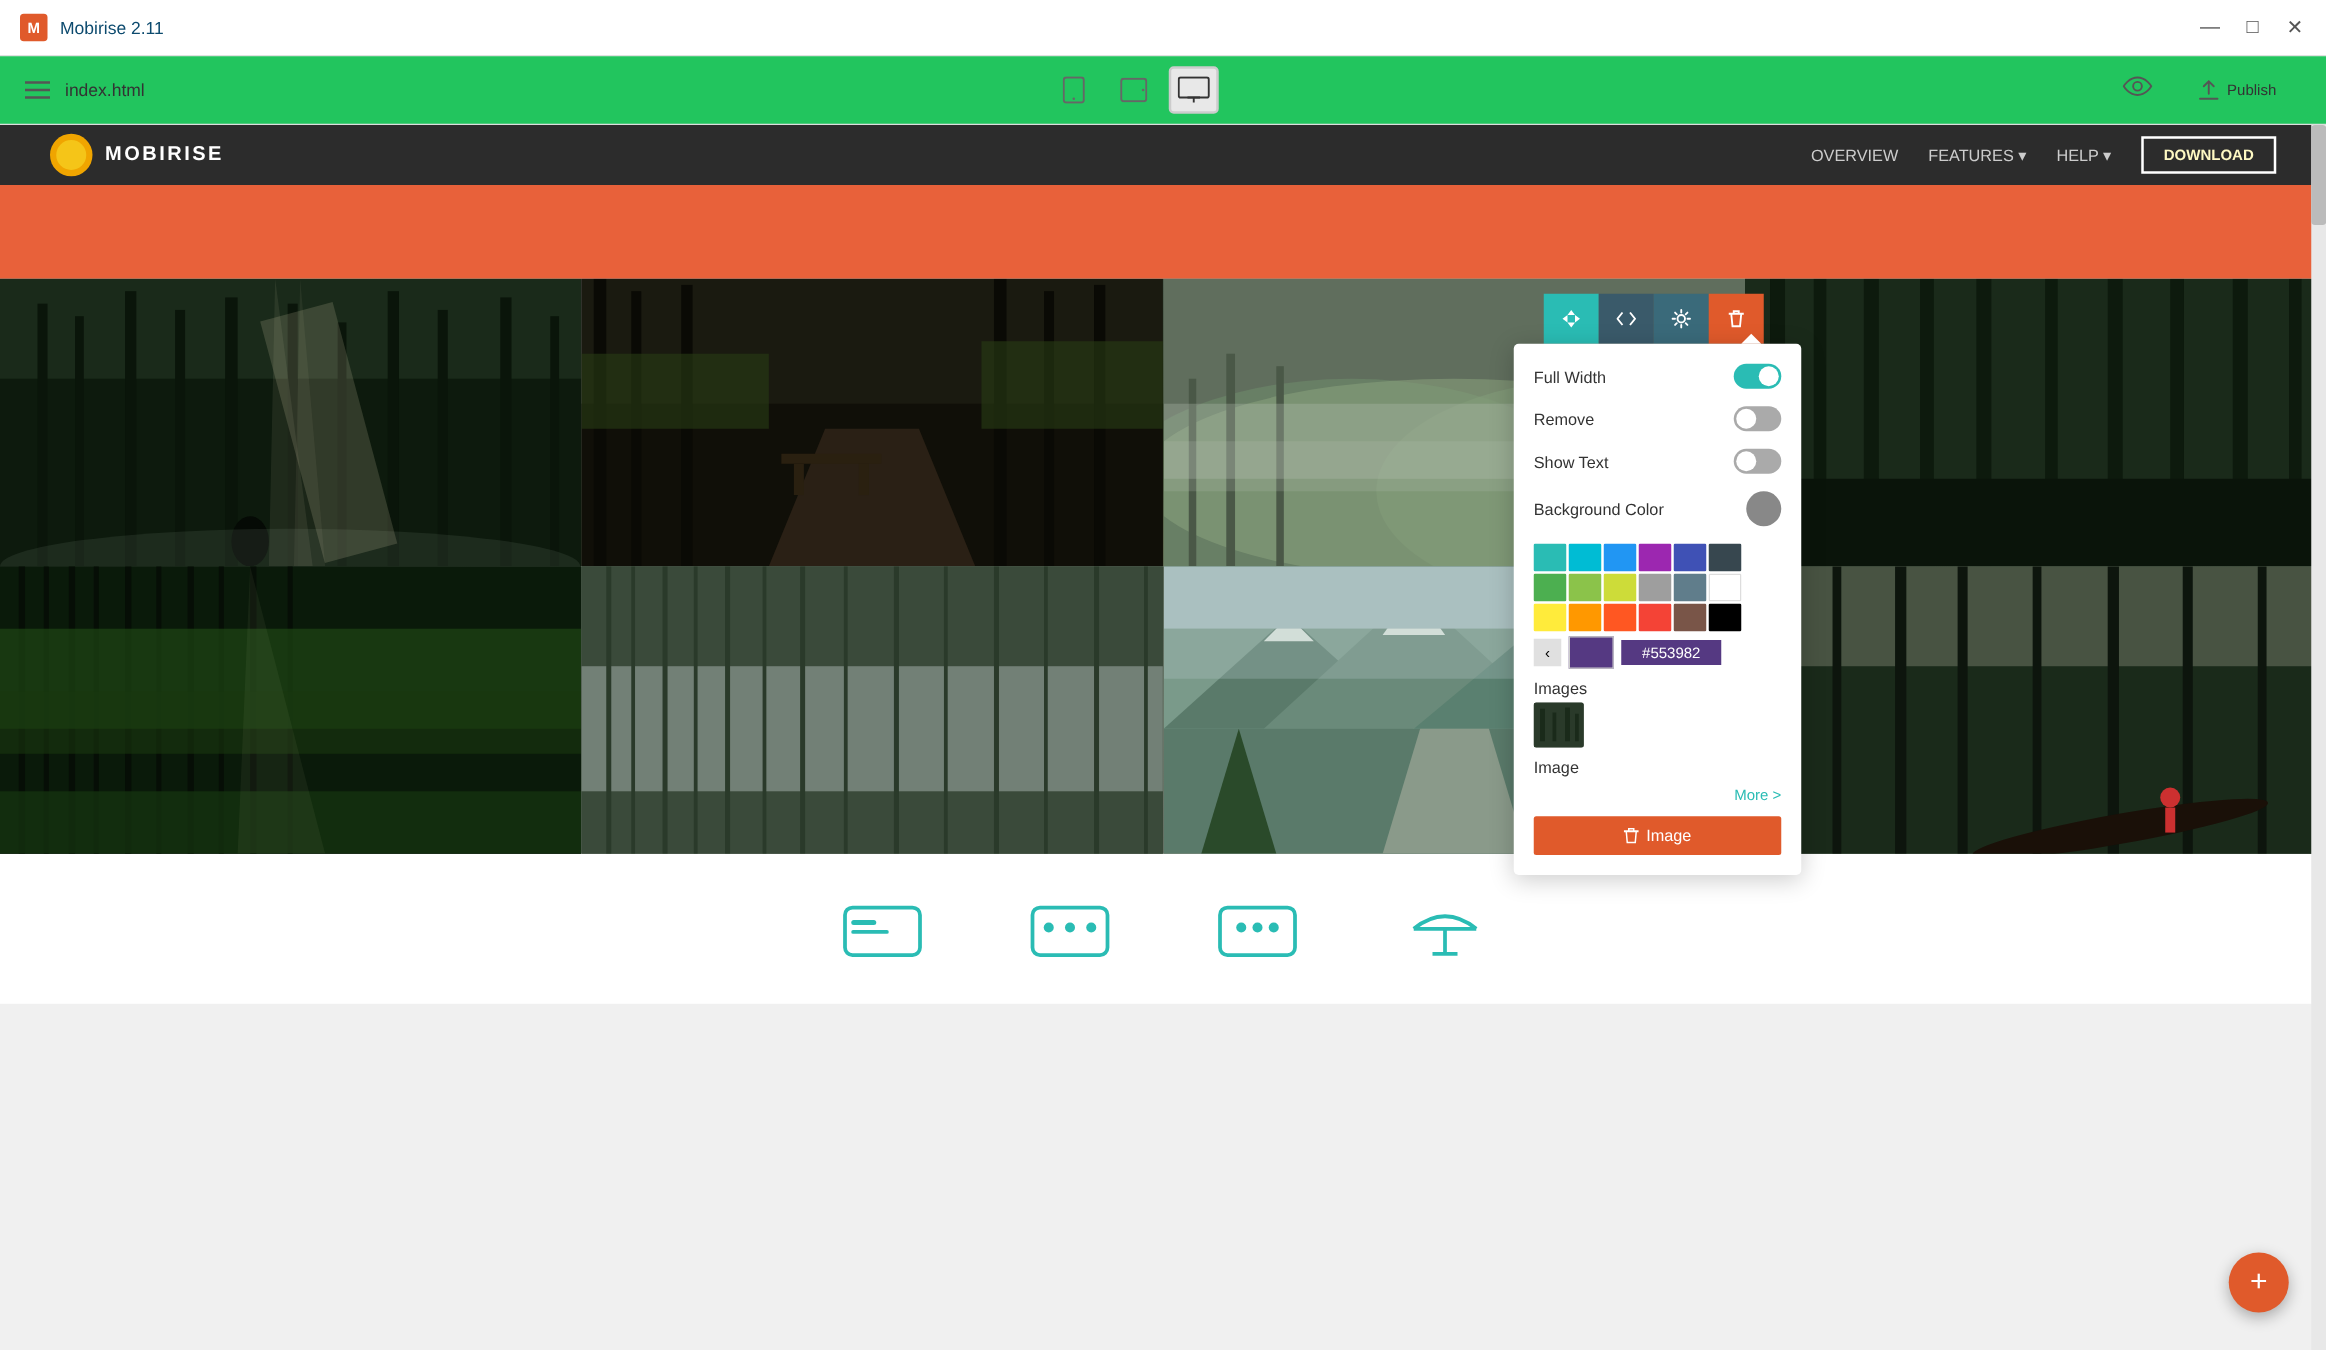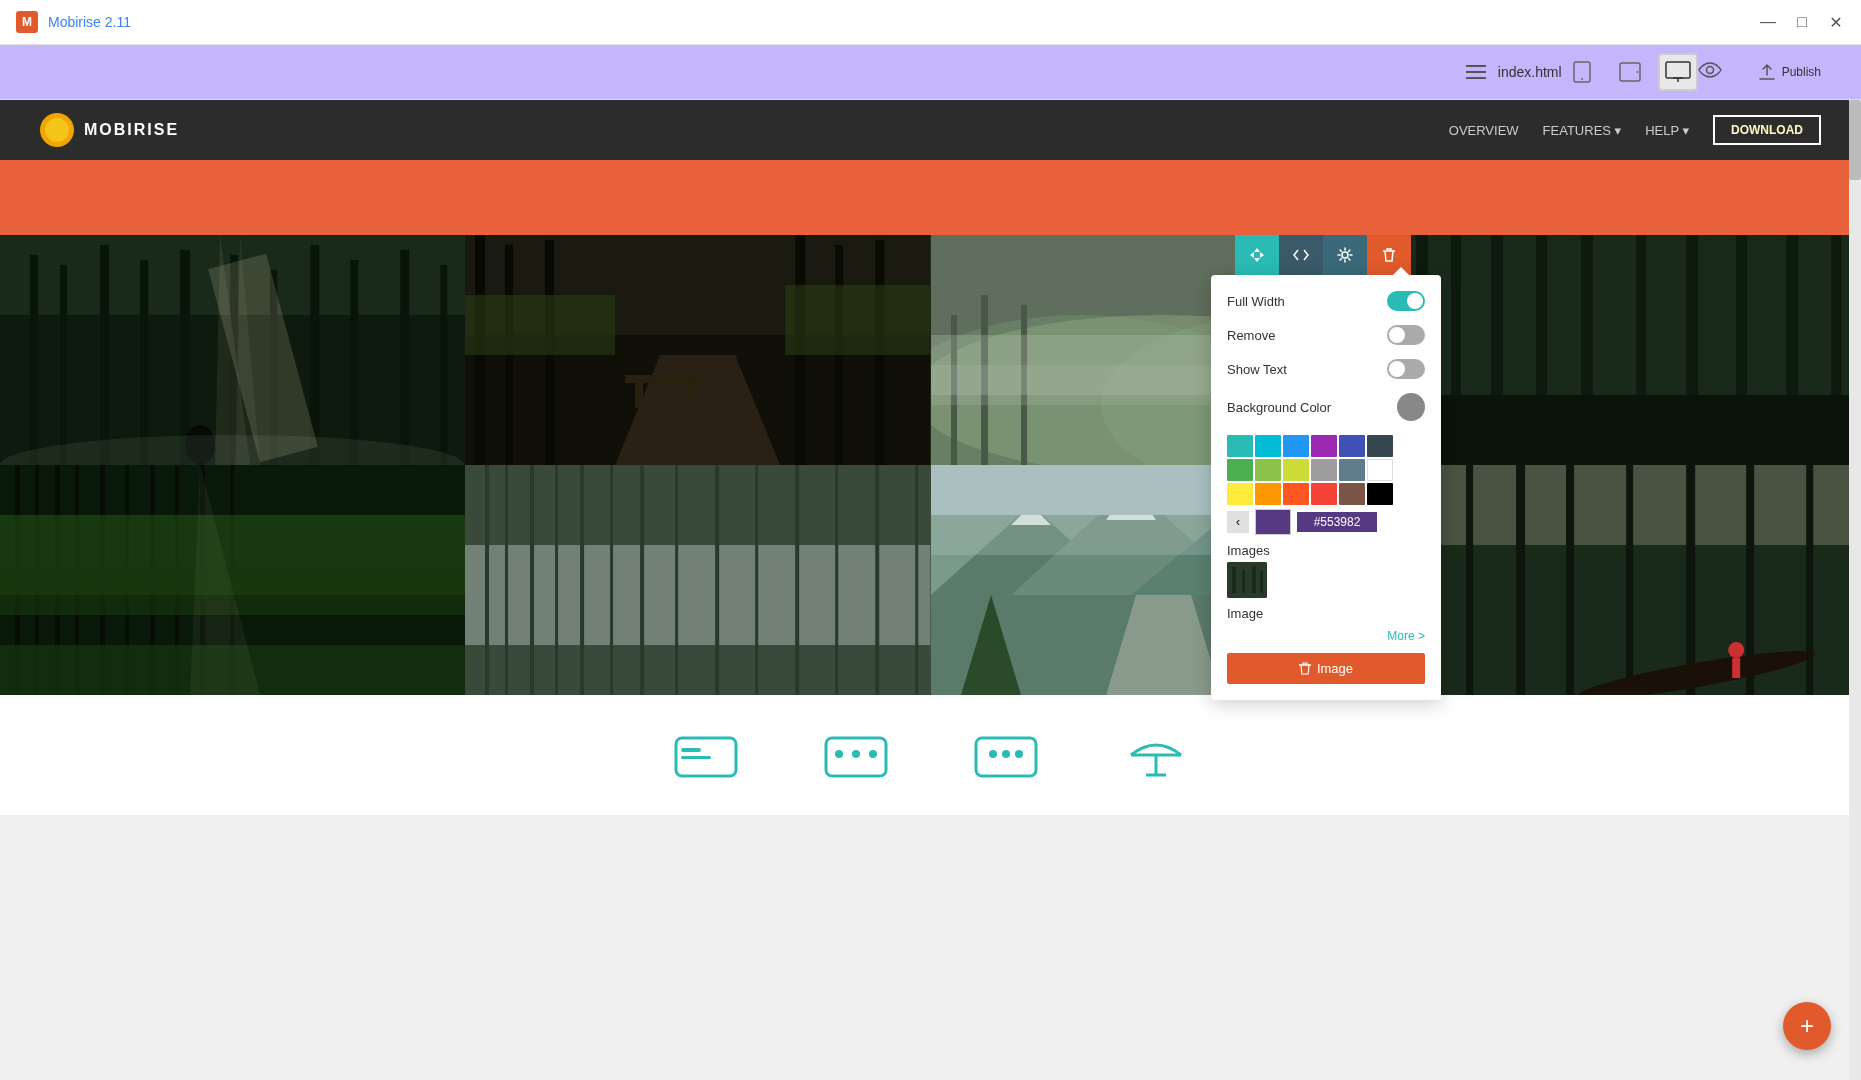--- a/index.html
+++ b/index.html
@@ -11,31 +11,31 @@
       background: #fff;
       display: flex;
       align-items: center;
       justify-content: space-between;
       padding: 0 16px;
       border-bottom: 1px solid #e0e0e0;
       user-select: none;
     }
     .title-bar-left { display: flex; align-items: center; gap: 10px; }
     .title-bar-logo { width: 22px; height: 22px; background: #e05a2b; border-radius: 3px; display: flex; align-items: center; justify-content: center; color: #fff; font-size: 12px; font-weight: bold; }
-    .title-bar-title { font-size: 14px; color: #3b82f6; }
+    .title-bar-title { font-size: 14px; color: #0c4a6e; }
     .title-bar-controls { display: flex; gap: 16px; }
     .title-bar-btn { width: 18px; height: 18px; display: flex; align-items: center; justify-content: center; cursor: pointer; color: #555; font-size: 16px; }
 
     
     .toolbar {
       height: 55px;
-      background: #c4b5fd;
+      background: #22c55e;
       display: flex;
       align-items: center;
-      justify-content: flex-end;
+      justify-content: space-between;
       padding: 0 20px;
       border-bottom: 1px solid #ddd;
     }
     .toolbar-left { display: flex; align-items: center; gap: 12px; }
     .hamburger-icon { display: flex; flex-direction: column; gap: 4px; cursor: pointer; }
     .hamburger-icon span { width: 20px; height: 2px; background: #555; display: block; }
     .file-name { font-size: 14px; color: #333; }
     .toolbar-center { display: flex; gap: 8px; }
     .device-btn {
       width: 40px; height: 38px;
@@ -57,21 +57,21 @@
     .preview-area {
       position: relative;
       width: 100%;
       height: calc(1080px - 100px);
       overflow: hidden;
     }
 
     
     .site-nav {
       background: #2c2c2c;
-      height: 60px;
+      height: 48px;
       display: flex;
       align-items: center;
       justify-content: space-between;
       padding: 16px 40px;
     }
     .site-logo { display: flex; align-items: center; gap: 10px; color: #fff; font-size: 16px; font-weight: bold; letter-spacing: 2px; }
     .site-logo-icon { width: 34px; height: 34px; background: #f0a500; border-radius: 50%; display: flex; align-items: center; justify-content: center; }
     .site-logo-sun { width: 24px; height: 24px; background: #f5c518; border-radius: 50%; }
     .nav-links { display: flex; align-items: center; gap: 24px; }
     .nav-link { color: #ccc; font-size: 13px; text-decoration: none; cursor: pointer; text-transform: uppercase; }

